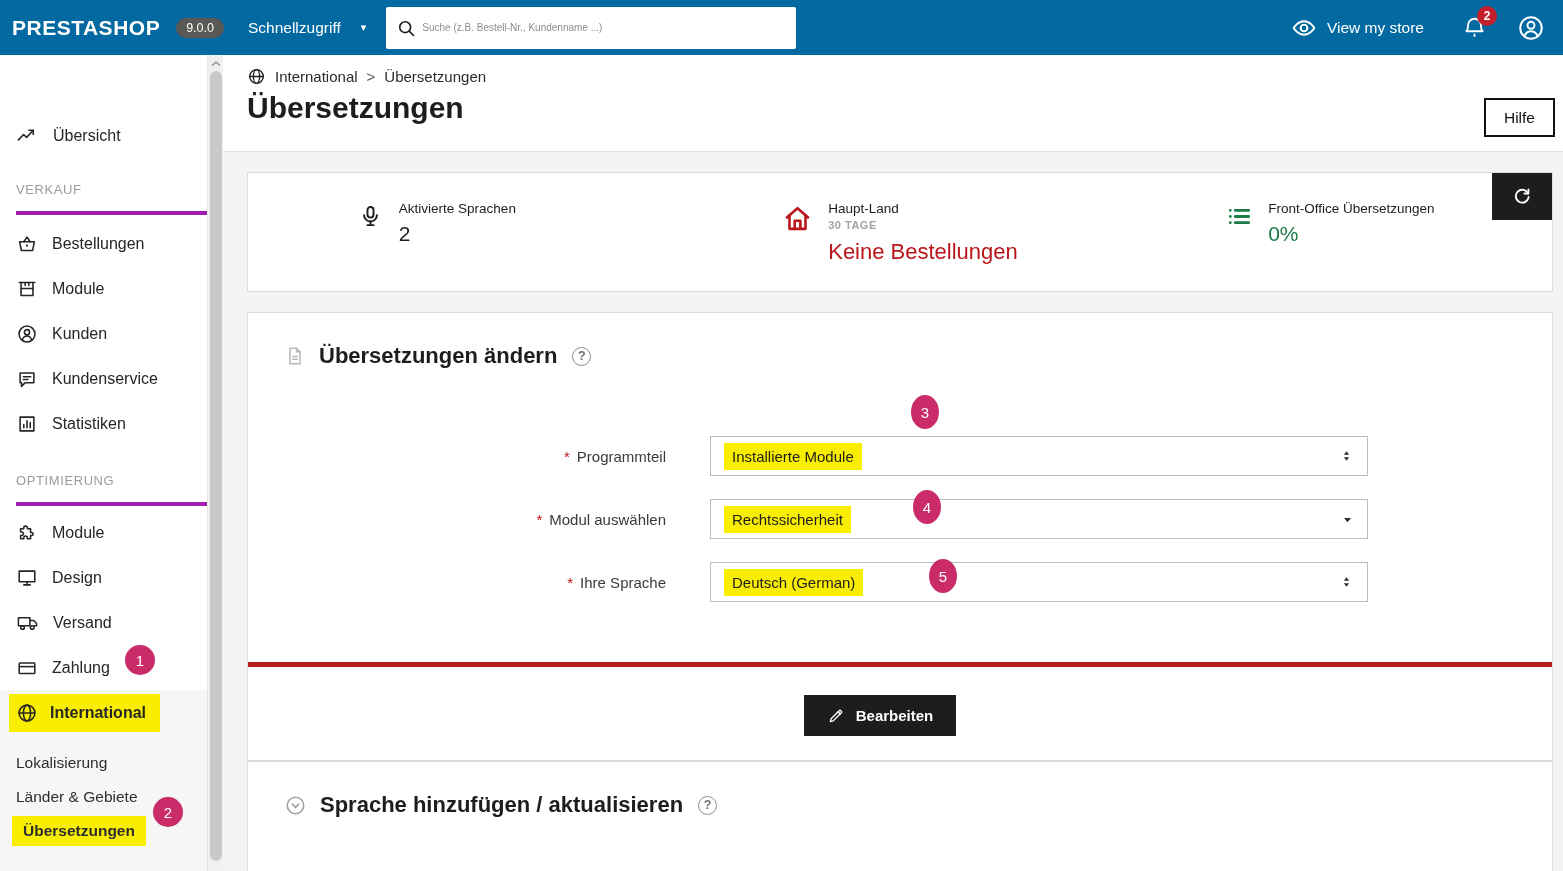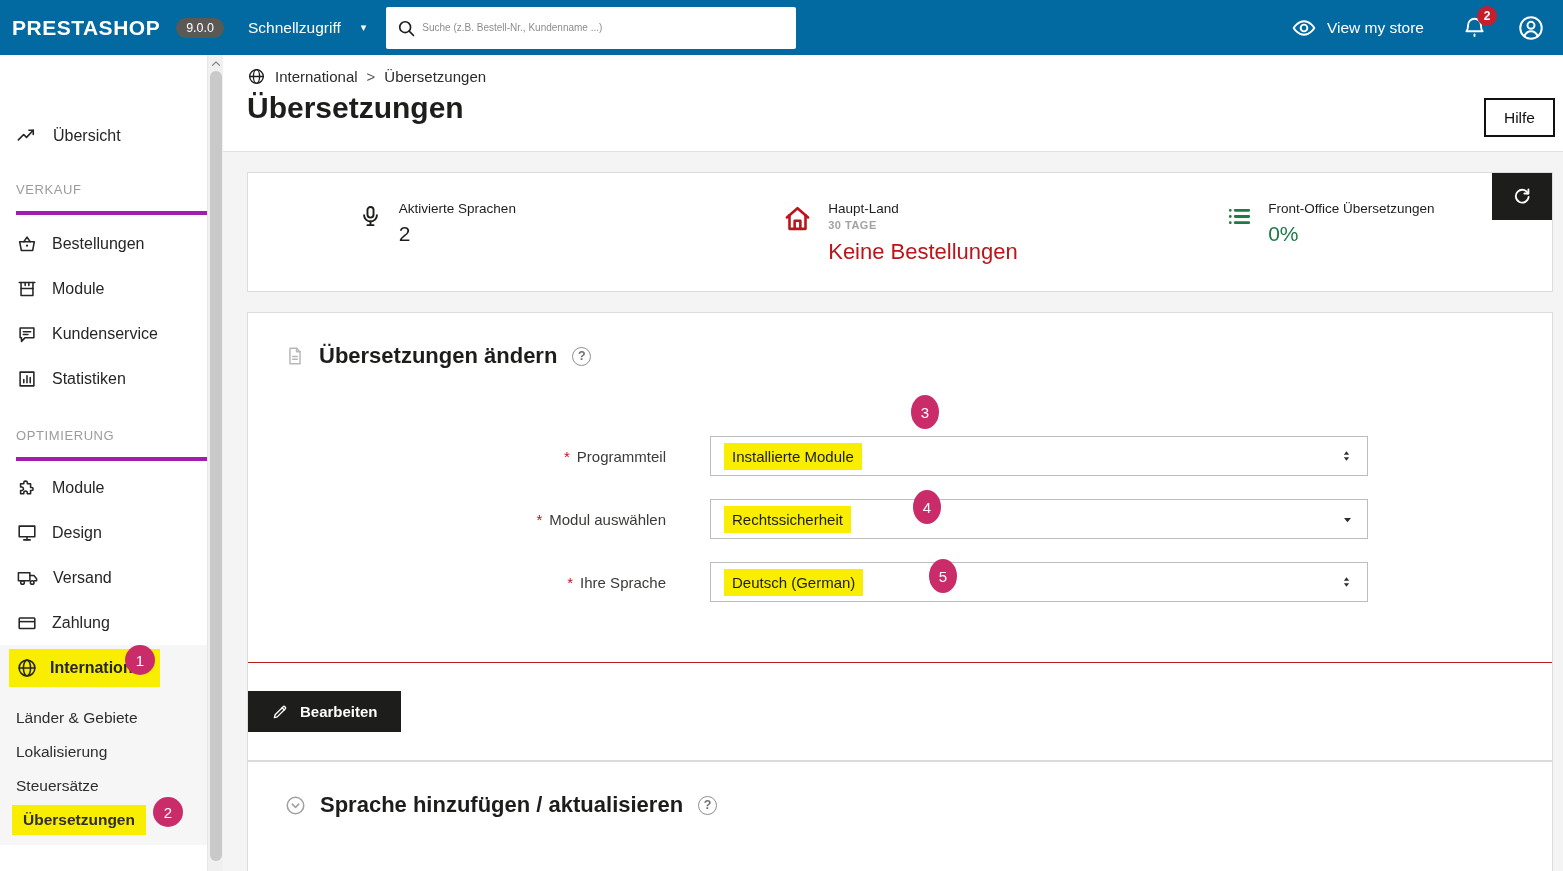--- a/index.html
+++ b/index.html
@@ -78,21 +78,21 @@
   .panel-title{font-size:22px;font-weight:700;color:var(--ink)}
   .qmark{width:19px;height:19px;border:1.5px solid #8f8f8f;border-radius:50%;color:#6f6f6f;font-size:12.5px;font-weight:700;display:inline-flex;align-items:center;justify-content:center;margin-left:2px}
   .qmark::after{content:"?"}
   .form{margin-top:67px}
   .form-row{display:flex;align-items:center;margin-bottom:23px}
   .f-label{width:462px;text-align:right;padding-right:44px;font-size:15px;color:#3a3a38}
   .req{color:var(--red);margin-right:7px}
   .f-control{width:658px;height:40px;border:1px solid #bdbdbd;background:#fff;display:flex;align-items:center;padding:0 13px;cursor:pointer}
   .hl-val{background:var(--yellow);padding:5px 8px;font-size:15px;color:#1d1d1b}
   .sel-arrow{margin-left:auto;display:flex;color:#2e2e2e}
-  .panel-foot{position:absolute;bottom:0;left:0;right:0;height:98px;border-top:1px solid #b91c1c;display:flex;justify-content:flex-start;padding:28px 40px 0 0}
+  .panel-foot{position:absolute;bottom:0;left:0;right:0;height:98px;border-top:5px solid #b91c1c;display:flex;justify-content:center;padding:28px 40px 0 0}
   .btn-dark{background:#1d1d1b;color:#fff;height:41px;display:flex;align-items:center;gap:11px;padding:0 23px;font-size:15px;font-weight:700;border:none;cursor:pointer;font-family:inherit}
 
   
   .panel.add{height:130px}
 
   
   .marker{position:absolute;background:var(--pink);color:#fff;border-radius:50%;display:flex;align-items:center;justify-content:center;font-size:15px;z-index:50}
   .marker.sb{width:30px;height:30px}
   .marker.ct{width:28px;height:34px}
 </style>
@@ -196,20 +196,35 @@
           </svg>
       </span>
       <span>Module</span>
       <span class="chev">
           <svg width="14" height="14" viewBox="0 0 24 24" fill="none" stroke="currentColor" stroke-width="2.2" stroke-linecap="round" stroke-linejoin="round">
             <path d="M5 8.5 12 15.5 19 8.5"></path>
           </svg>
         </span>
     </div>
 
+    <div class="sb-item">
+      <span style="display:flex">
+        <svg width="22" height="22" viewBox="0 0 24 24" fill="none" stroke="#262626" stroke-width="1.7" stroke-linecap="round" stroke-linejoin="round">
+            <circle cx="12" cy="12" r="8.7"></circle>
+            <circle cx="12" cy="10" r="2.8"></circle>
+            <path d="M7 18.4c1-2.9 2.9-4.2 5-4.2s4 1.3 5 4.2"></path>
+          </svg>
+      </span>
+      <span>Kunden</span>
+      <span class="chev">
+          <svg width="14" height="14" viewBox="0 0 24 24" fill="none" stroke="currentColor" stroke-width="2.2" stroke-linecap="round" stroke-linejoin="round">
+            <path d="M5 8.5 12 15.5 19 8.5"></path>
+          </svg>
+        </span>
+    </div>
 
     <div class="sb-item">
       <span style="display:flex">
         <svg width="22" height="22" viewBox="0 0 24 24" fill="none" stroke="#262626" stroke-width="1.7" stroke-linecap="round" stroke-linejoin="round">
             <path d="M4.5 5.5h15v10.5h-9.5L6 20v-4H4.5Z"></path>
             <path d="M8 9.5h8M8 12.5h5"></path>
           </svg>
       </span>
       <span>Kundenservice</span>
       <span class="chev">
@@ -306,27 +321,24 @@
           <span>International</span>
         </span>
         <span class="chev">
             <svg width="14" height="14" viewBox="0 0 24 24" fill="none" stroke="currentColor" stroke-width="2.2" stroke-linecap="round" stroke-linejoin="round">
               <path d="M5 15.5 12 8.5 19 15.5"></path>
             </svg>
           </span>
       </div>
       <div class="sub-list">
         <div class="sub-item">
+            <span>Lokalisierung</span>
+          </div>
+        <div class="sub-item">
             <span>Länder &amp; Gebiete</span>
-          </div>
-        <div class="sub-item">
-            <span>Lokalisierung</span>
-          </div>
-        <div class="sub-item">
-            <span>Steuersätze</span>
           </div>
         <div class="sub-item">
             <span class="hl">Übersetzungen</span>
           </div>
       </div>
     </div>
   </nav>
 
   <div class="sb-scroll">
     <span class="arrow-up">

